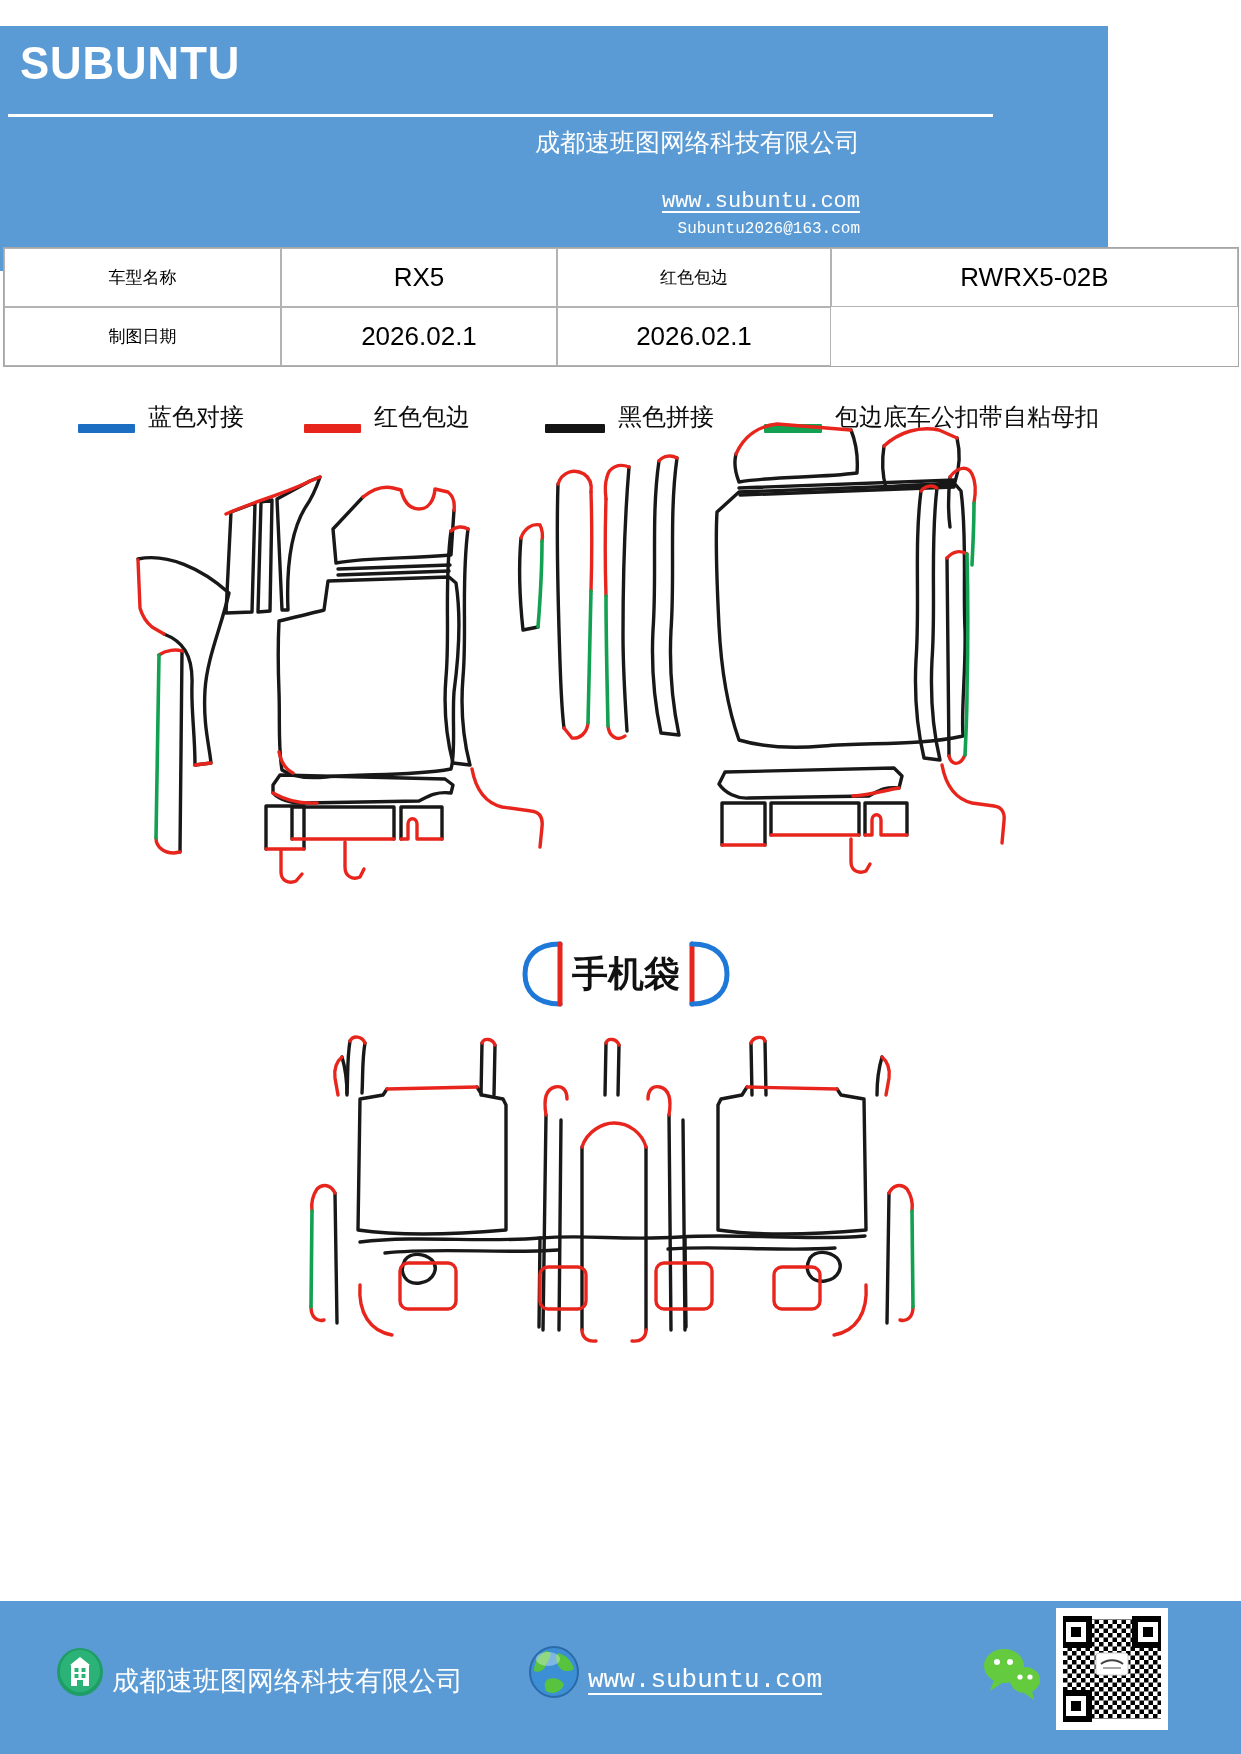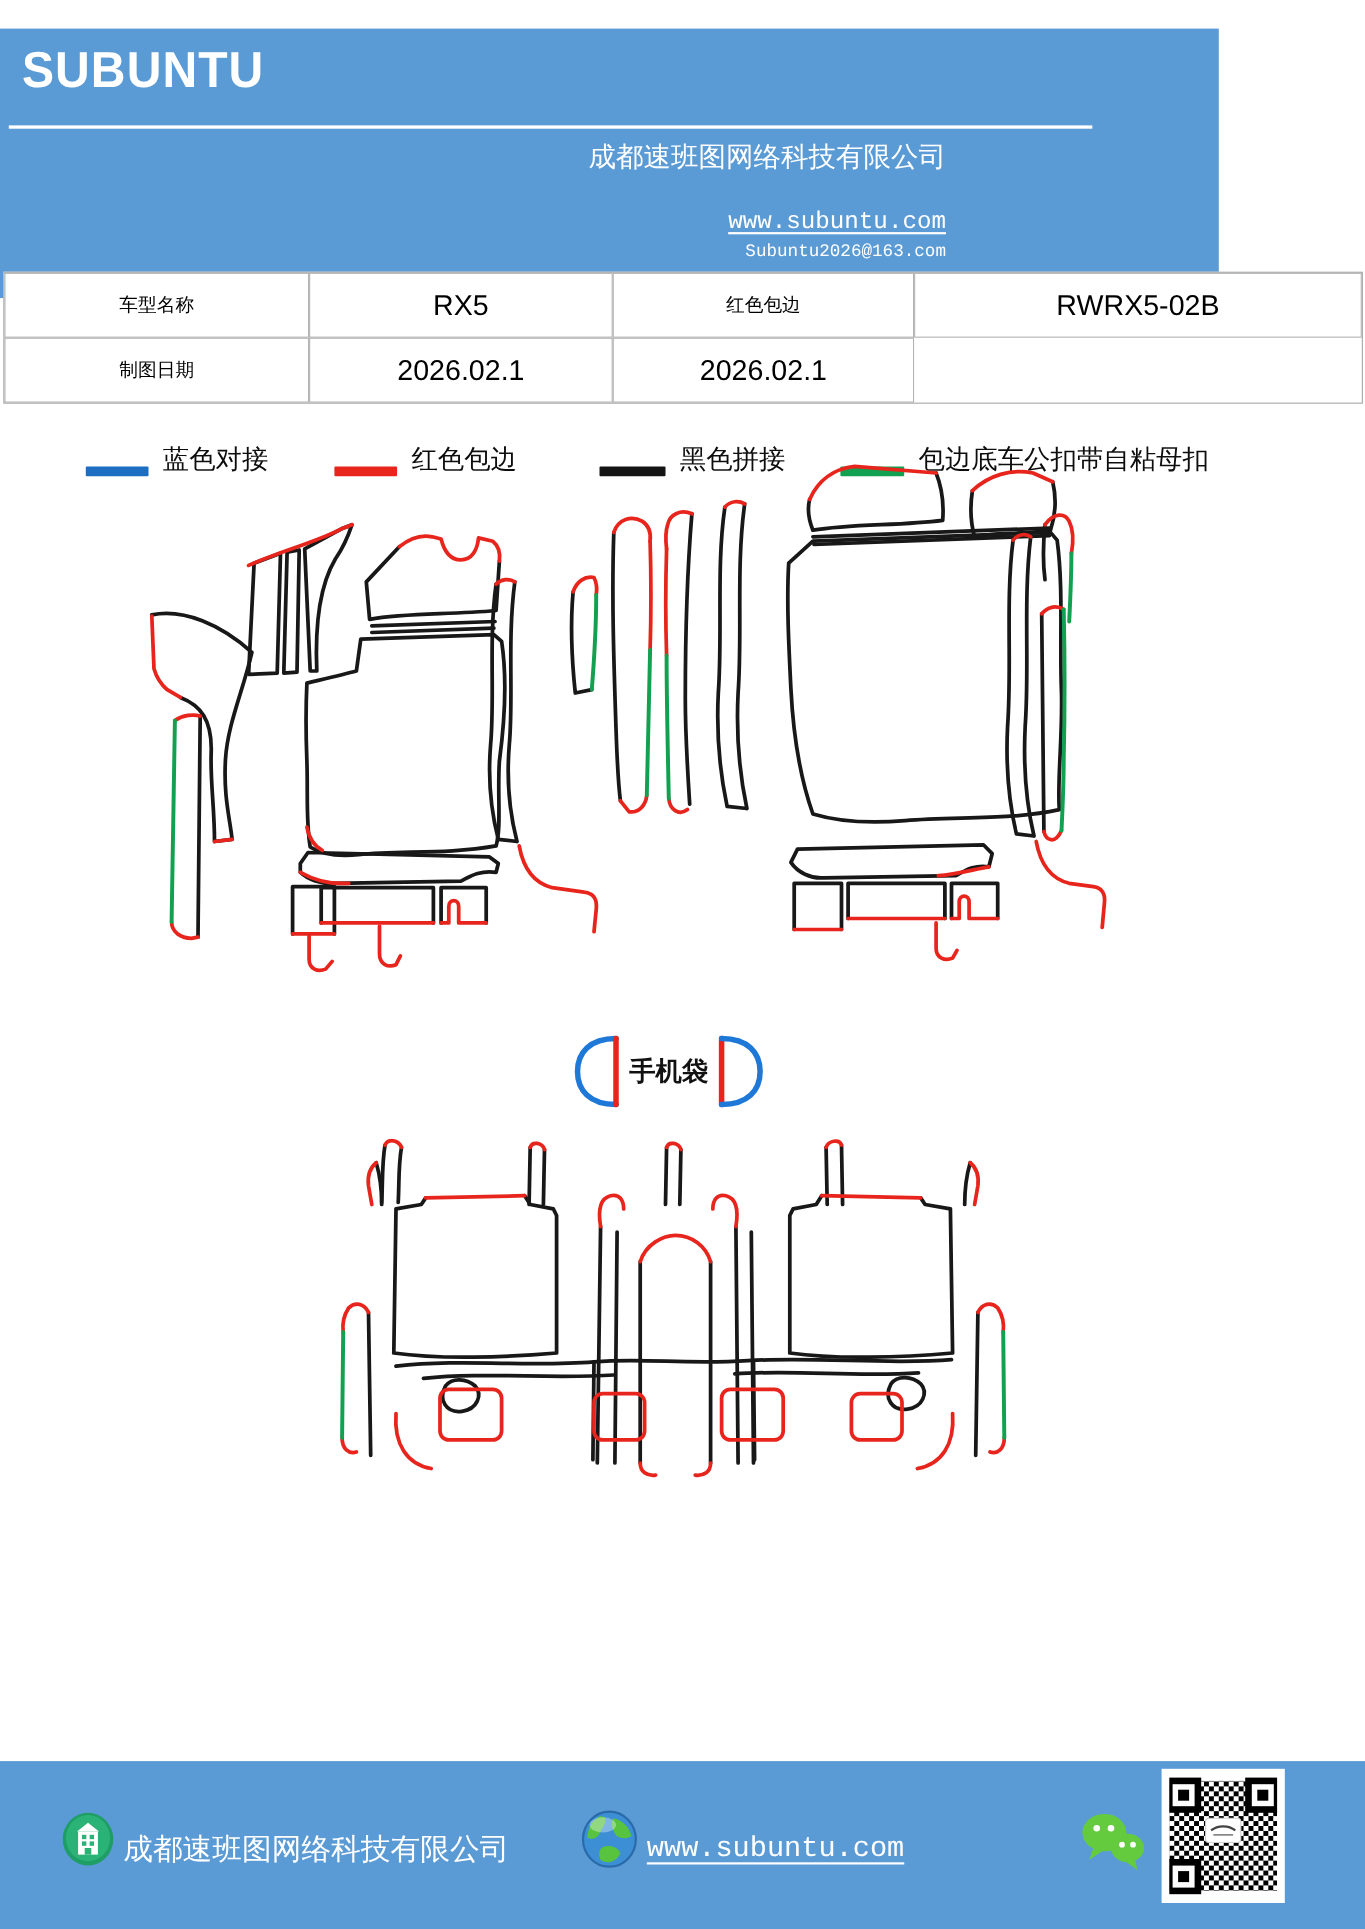--- a/index.html
+++ b/index.html
@@ -36,21 +36,21 @@
   .li-black{left:545px;}.li-black .legend-swatch{width:60px;background:#141414;}
   .li-green{left:764px;}.li-green .legend-swatch{width:58px;background:#12a150;}
   
   .draw{position:absolute;}
   .draw path,.draw rect{fill:none;stroke-linecap:round;stroke-linejoin:round;}
   .k path{stroke:#181818;stroke-width:3.4;}
   .r path,.r rect{stroke:#e8251d;stroke-width:3.4;}
   .g path{stroke:#12a150;stroke-width:3.6;}
   
   .phonebag{position:absolute;left:520px;top:940px;display:flex;align-items:center;}
-  .pb-label{font-size:24px;font-weight:700;color:#111;margin:0 6px;font-family:Liberation Serif, serif;}
+  .pb-label{font-size:36px;font-weight:700;color:#111;margin:0 6px;font-family:Liberation Serif, serif;}
   
   .footer{position:absolute;left:0;top:1601px;width:1241px;height:153px;background:#5b9bd5;}
   .ft-company{position:absolute;left:112px;top:62px;color:#fff;font-size:27px;
               font-family:"Liberation Serif",serif;}
   .ft-site{position:absolute;left:588px;top:64px;color:#fff;font-size:26px;
            font-family:"Liberation Mono",monospace;text-decoration:underline;text-underline-offset:6px;}
   .building-badge{position:absolute;left:56px;top:46px;}
   .globe-badge{position:absolute;left:528px;top:44px;}
   .wechat-badge{position:absolute;left:982px;top:46px;}
   .qr{position:absolute;left:1056px;top:7px;width:112px;height:122px;background:#fff;

